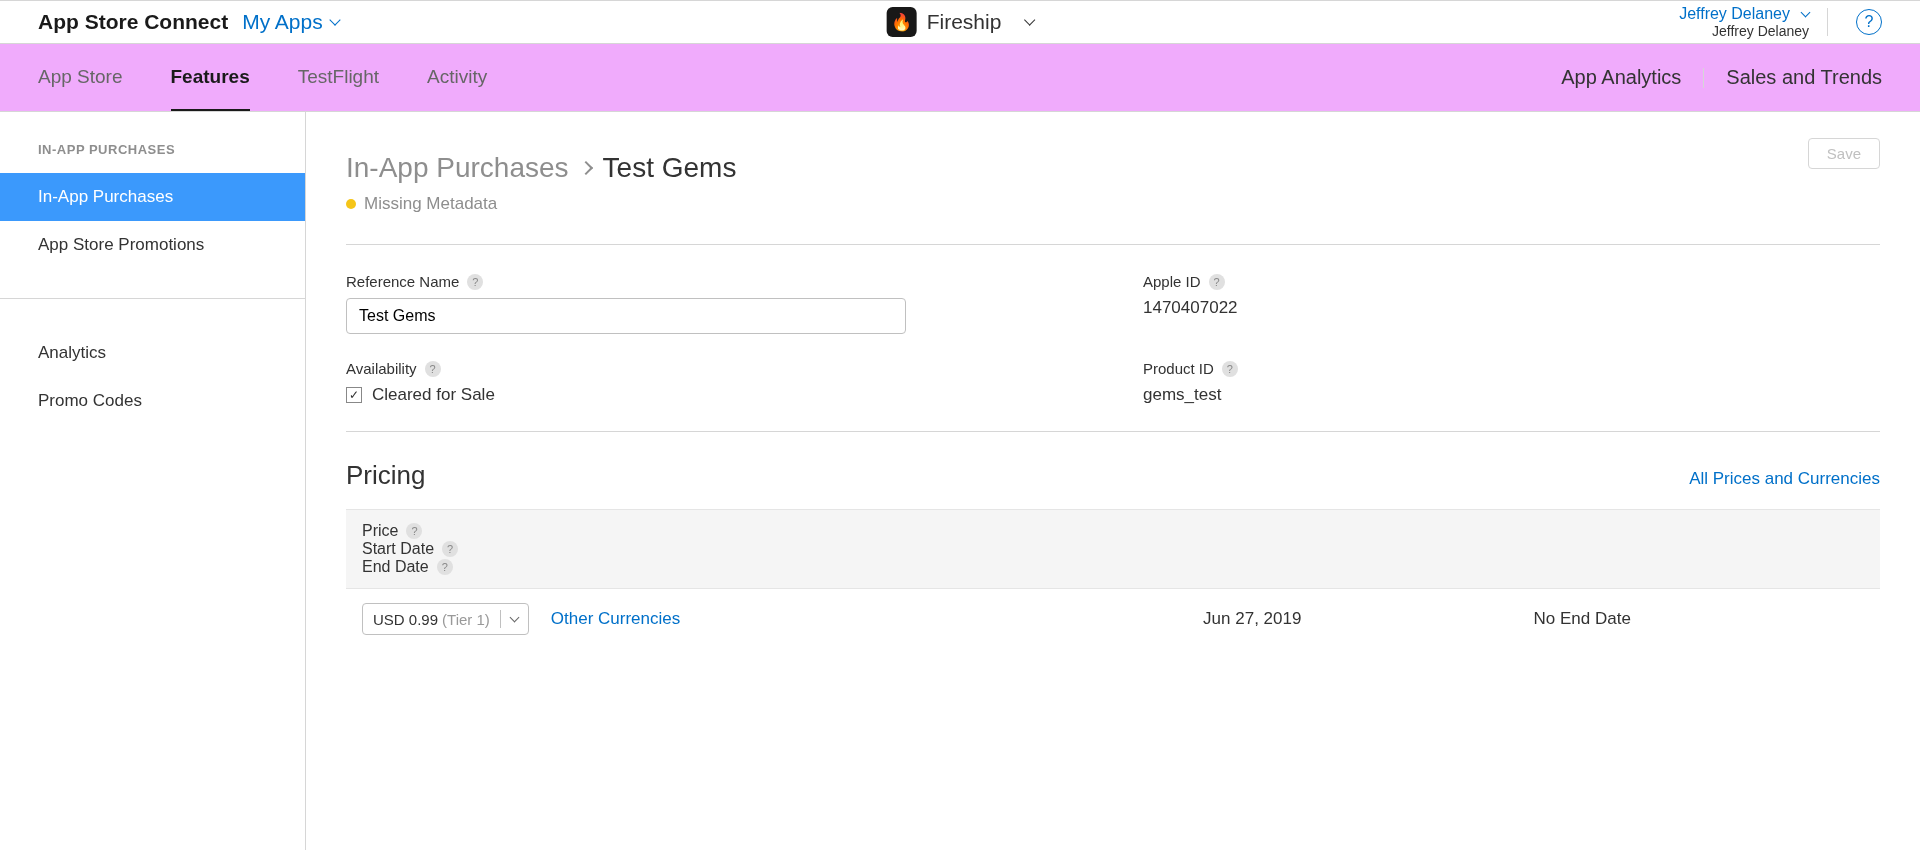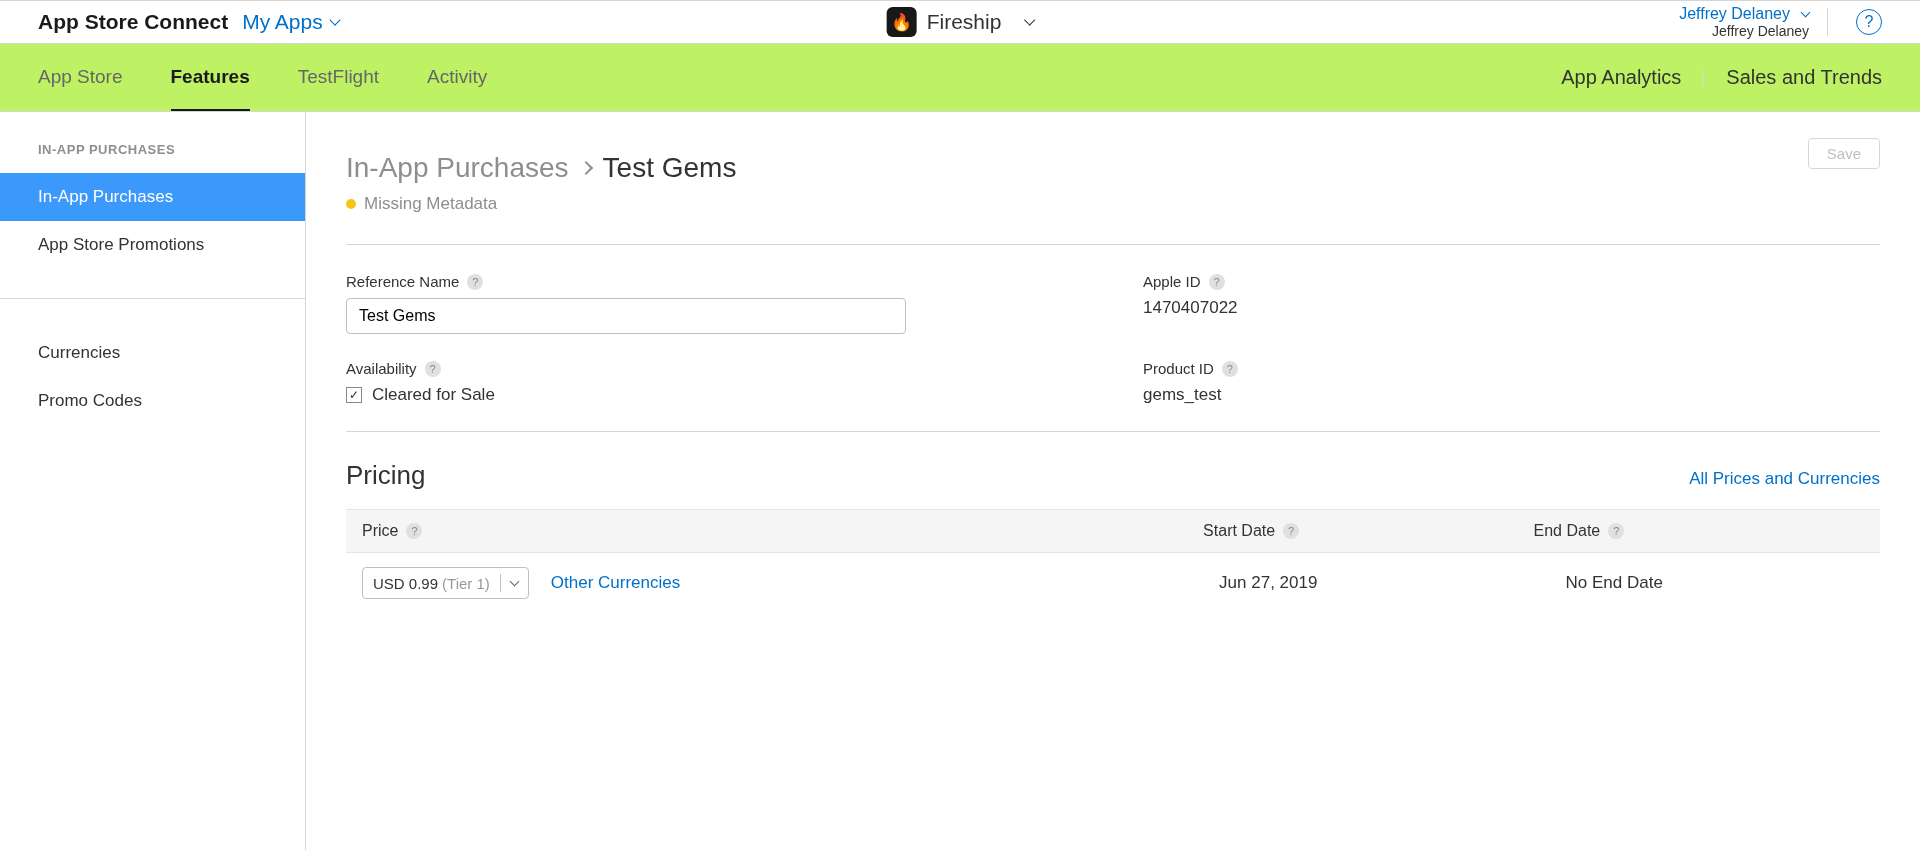--- a/index.html
+++ b/index.html
@@ -81,21 +81,21 @@
       border-bottom: 1.5px solid currentColor;
       transform: rotate(45deg);
       margin-left: 6px;
       margin-top: -3px;
     }
     .tab-bar {
       display: flex;
       align-items: stretch;
       padding: 0 38px;
       height: 68px;
-      background: #bef264;
+      background: #f0abfc;
       border-bottom: 1px solid #d6d6d6;
     }
     .tab {
       display: flex;
       align-items: center;
       font-size: 19px;
       color: #666;
       margin-right: 48px;
       cursor: pointer;
       border-bottom: 2px solid transparent;
@@ -229,30 +229,30 @@
     .link { color: #0070c9; font-size: 17px; cursor: pointer; }
     .price-table { width: 100%; }
     .price-head {
       display: flex;
       background: #f5f5f5;
       padding: 12px 16px;
       font-size: 16px;
       color: #333;
       border-top: 1px solid #e5e5e5;
       border-bottom: 1px solid #e5e5e5;
+      flex-direction: column;
     }
     .col-price { flex: 0 0 56%; display: flex; align-items: center; gap: 8px; }
     .col-start { flex: 0 0 22%; display: flex; align-items: center; gap: 8px; }
     .col-end { flex: 0 0 22%; display: flex; align-items: center; gap: 8px; }
     .price-body {
       display: flex;
       padding: 14px 16px;
       align-items: center;
       font-size: 17px;
-      gap: 16px;
     }
     .price-select {
       display: inline-flex;
       align-items: center;
       border: 1px solid #c0c0c0;
       border-radius: 4px;
       padding: 6px 10px;
       font-size: 15px;
       color: #333;
       margin-right: 14px;
@@ -312,21 +312,21 @@
     <span class="tab-right-link">Sales and Trends</span>
   </div>
 </div>
 
 <div class="main-wrap">
   <div class="sidebar">
     <div class="side-header">IN-APP PURCHASES</div>
     <div class="side-item active">In-App Purchases</div>
     <div class="side-item">App Store Promotions</div>
     <div class="side-gap"></div>
-    <div class="side-item">Currencies</div>
+    <div class="side-item">Analytics</div>
     <div class="side-item">Promo Codes</div>
   </div>
 
   <div class="content">
     <div class="breadcrumb">
       <span class="breadcrumb-parent">In-App Purchases</span>
       <span class="breadcrumb-chev"></span>
       <span>Test Gems</span>
     </div>
     <button class="save-btn">Save</button>

